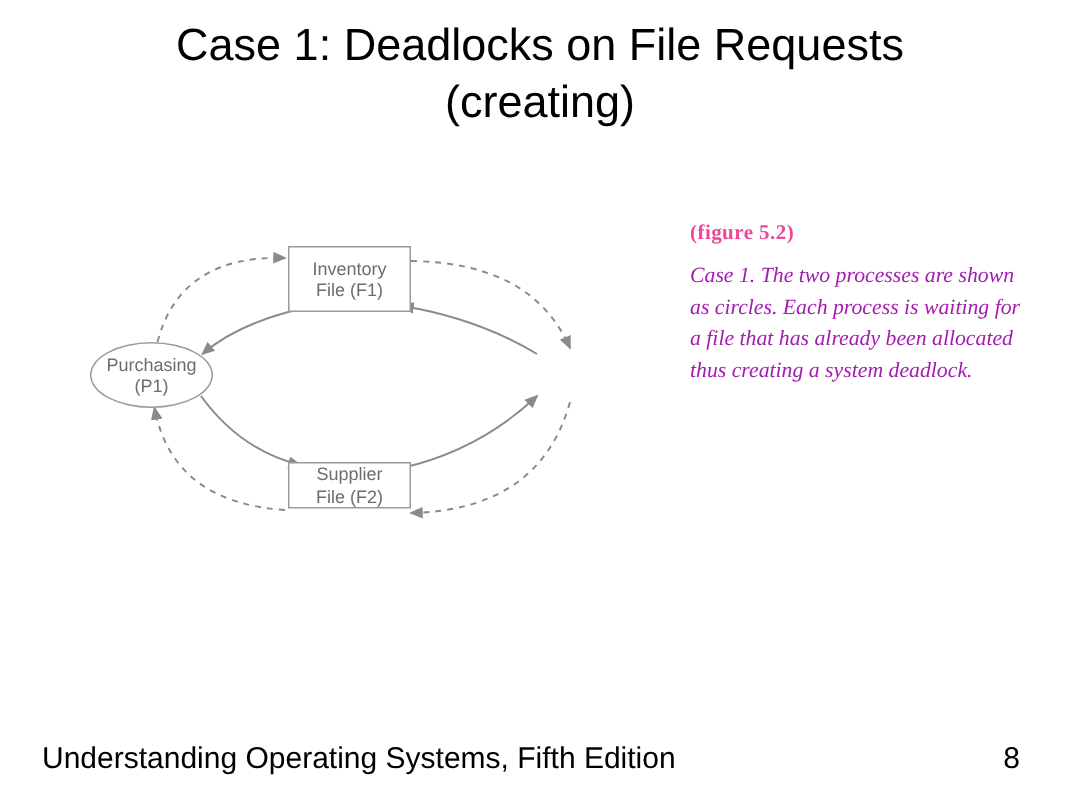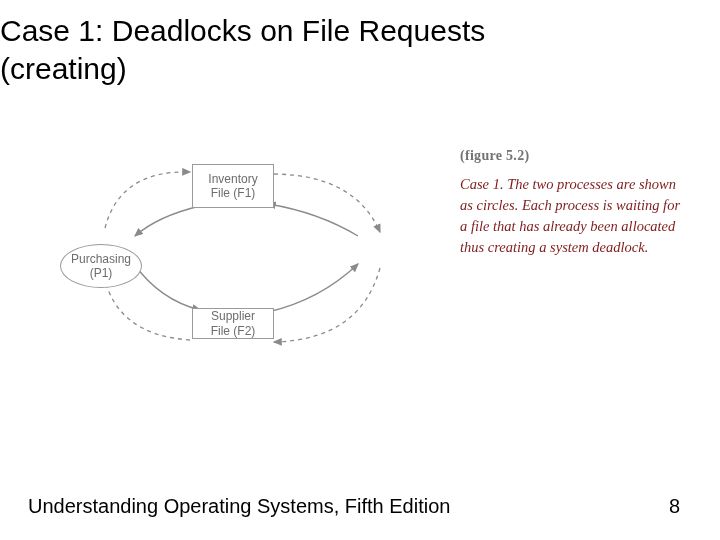--- a/index.html
+++ b/index.html
@@ -16,21 +16,21 @@
   .slide {
     width: 720px;
     height: 540px;
     position: relative;
   }
   .title {
     position: absolute;
     top: 12px;
     left: 0;
     right: 0;
-    text-align: left;
+    text-align: center;
     font-size: 30px;
     line-height: 1.25;
   }
   .footer-left {
     position: absolute;
     left: 28px;
     bottom: 22px;
     font-size: 20px;
   }
   .footer-right {
@@ -78,28 +78,28 @@
 
   
   .caption {
     position: absolute;
     left: 460px;
     top: 148px;
     width: 230px;
     font-family: Georgia, "Times New Roman", serif;
   }
   .caption .fig-num {
-    color: #737373;
+    color: #ec4899;
     font-size: 14px;
     font-weight: bold;
     letter-spacing: 0.3px;
     margin-bottom: 10px;
   }
   .caption .fig-text {
-    color: #7f1d1d;
+    color: #a21caf;
     font-size: 14.5px;
     font-style: italic;
     line-height: 1.45;
   }
 </style>
 </head>
 <body>
 
 <div class="slide">
 
@@ -127,21 +127,21 @@
 
       <path d="M 140 56 Q 98 66 75 86" fill="none" stroke="#8a8a8a" stroke-width="1.3" marker-end="url(#ah)"></path>
 
       <path d="M 298 86 Q 258 62 208 54" fill="none" stroke="#8a8a8a" stroke-width="1.3" marker-end="url(#ah)"></path>
 
       <path d="M 208 162 Q 260 150 298 114" fill="none" stroke="#8a8a8a" stroke-width="1.3" marker-end="url(#ah)"></path>
 
       <path d="M 74 114 Q 100 150 140 160" fill="none" stroke="#8a8a8a" stroke-width="1.3" marker-end="url(#ah)"></path>
     </svg>
 
-    <div class="node-ellipse" style="left:0px; top:94px; width:82px; height:44px;">
+    <div class="node-ellipse" style="left:0px; top:78px; width:82px; height:44px;">
       <span style="white-space:pre-line;">Purchasing
 (P1)</span>
     </div>
 
 
     <div class="node-rect" style="left:132px; top:14px; width:82px; height:44px;">
       <span style="white-space:pre-line;">Inventory
 File (F1)</span>
     </div>
 

